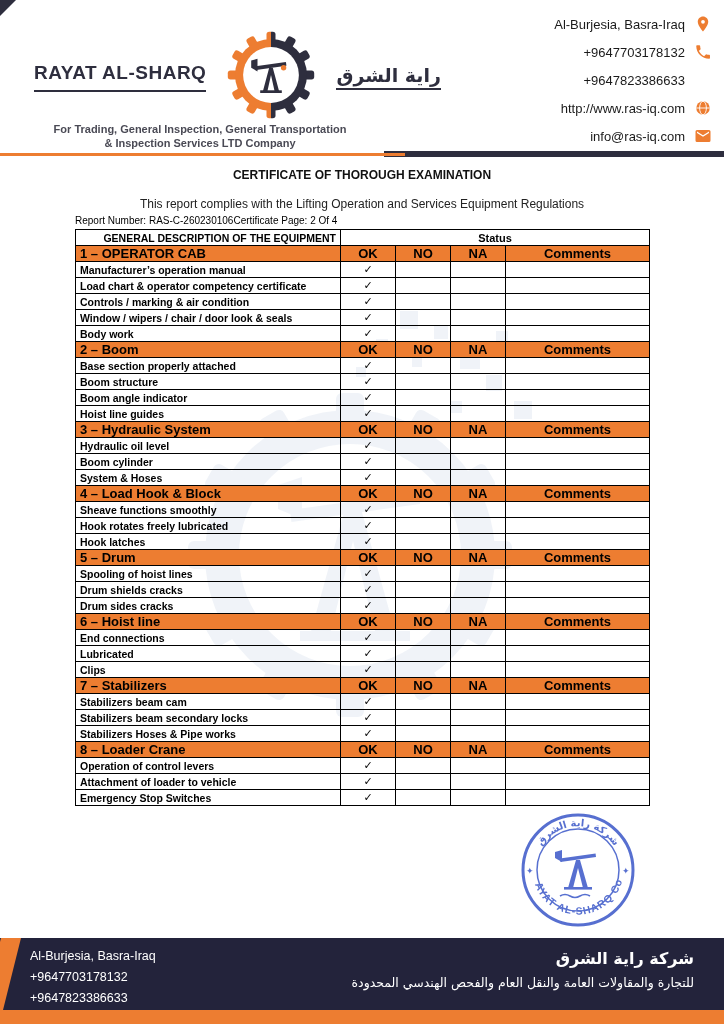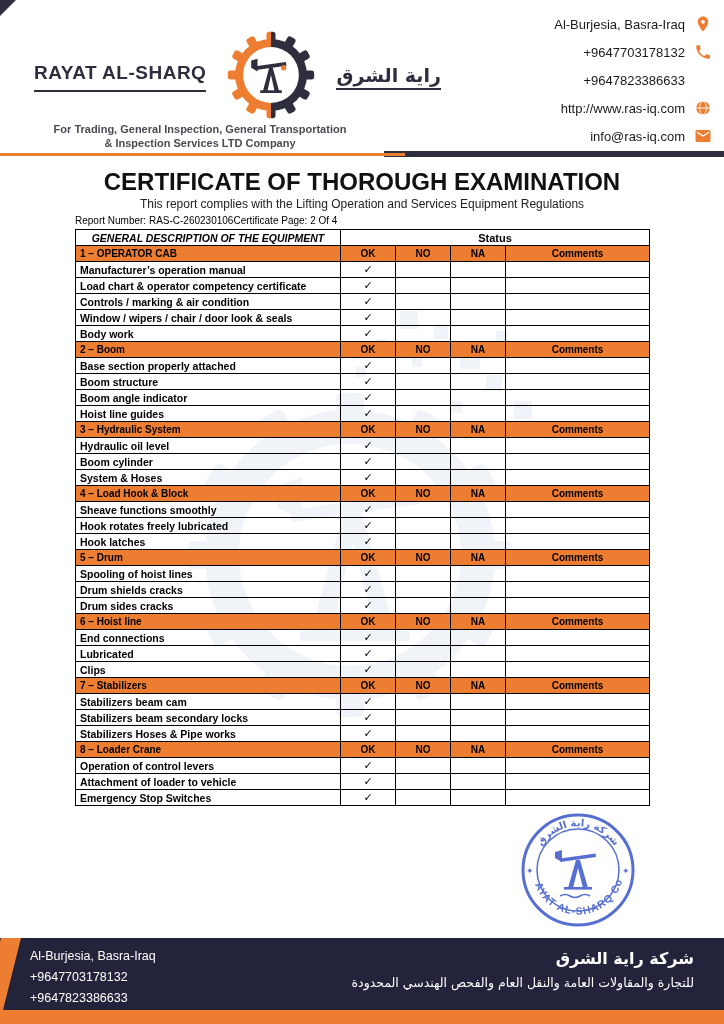--- a/index.html
+++ b/index.html
@@ -22,35 +22,35 @@
   .contacts { position:absolute; top:14px; right:12px; z-index:2; }
   .contact-row { display:flex; justify-content:flex-end; align-items:center; gap:9px;
     height:20px; margin-bottom:8px; font-size:13px; color:#1a1a1a; }
   .contact-icon { width:18px; height:18px; flex:0 0 18px; display:inline-flex; }
 
   .sep-dark { position:absolute; top:151px; left:53%; right:0; height:6px; background:#2E2E3E; z-index:1;}
   .sep-orange { position:absolute; top:153px; left:0; width:56%; height:3px; background:#ED7D31; z-index:2;}
 
   
   .doc-title { position:absolute; top:168px; left:0; width:100%; text-align:center;
-    font-size:24px; font-weight:bold; color:#111; z-index:2; }
+    font-size:12px; font-weight:bold; color:#111; z-index:2; }
   .doc-subtitle { position:absolute; top:197px; left:0; width:100%; text-align:center;
     font-size:12px; color:#222; z-index:2; }
   .report-row { position:absolute; top:215px; left:75px; width:574px; display:flex;
     justify-content:flex-start; font-size:10px; color:#000; z-index:2; }
 
   
   .table-wrap { position:absolute; top:229px; left:75px; z-index:2; }
   table.equipment { border-collapse:collapse; table-layout:fixed; width:574px; background:transparent; }
   .equipment td, .equipment th { border:1px solid #000; height:16px; padding:0 4px;
     font-size:10.5px; color:#000; overflow:hidden; white-space:nowrap; background:transparent; }
   .equipment th { font-weight:bold; }
-  .equipment .hdr-desc { text-align:center;font-style:italic; }
+  .equipment .hdr-desc { text-align:right; }
   .equipment .hdr-status { text-align:center; font-size:11px; }
-  .equipment .section-row td { background:#ED7D31; font-weight:bold; font-size:10px; }
+  .equipment .section-row td { background:#ED7D31; font-weight:bold; font-size:13px; }
   .equipment .section-row td.colhead { text-align:center; }
   .equipment .item-label { font-weight:bold; }
   .equipment .check { text-align:center; font-family:"DejaVu Sans",sans-serif; font-size:11px; }
 
   
   .watermark { position:absolute; left:150px; top:305px; z-index:0; opacity:.55; }
 
   
   .stamp { position:absolute; left:512px; top:804px; z-index:3; opacity:.85; }
 

